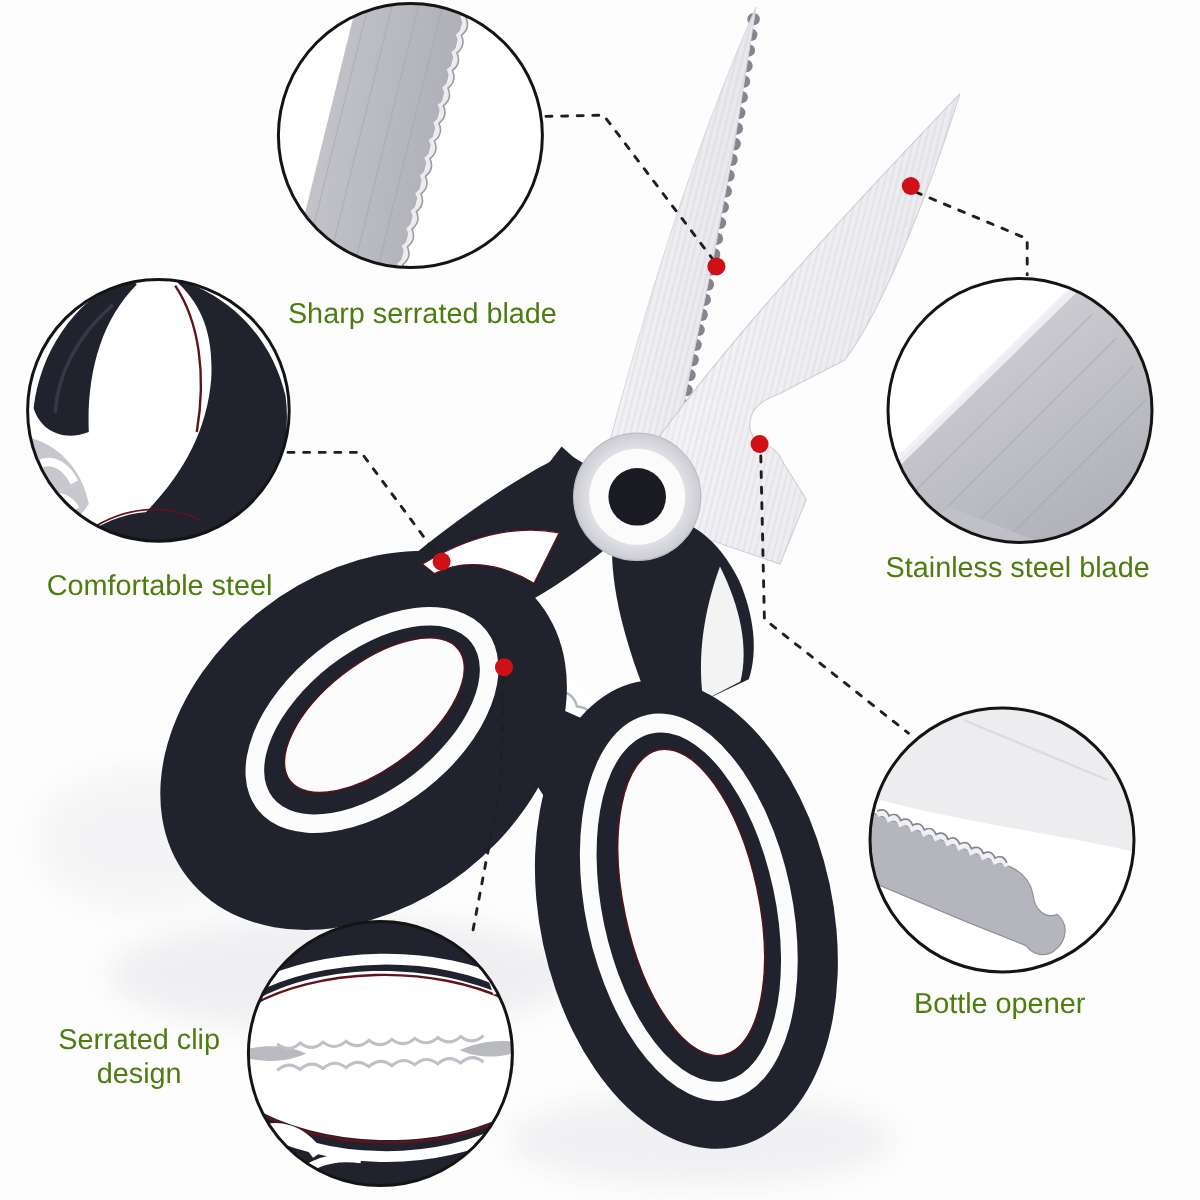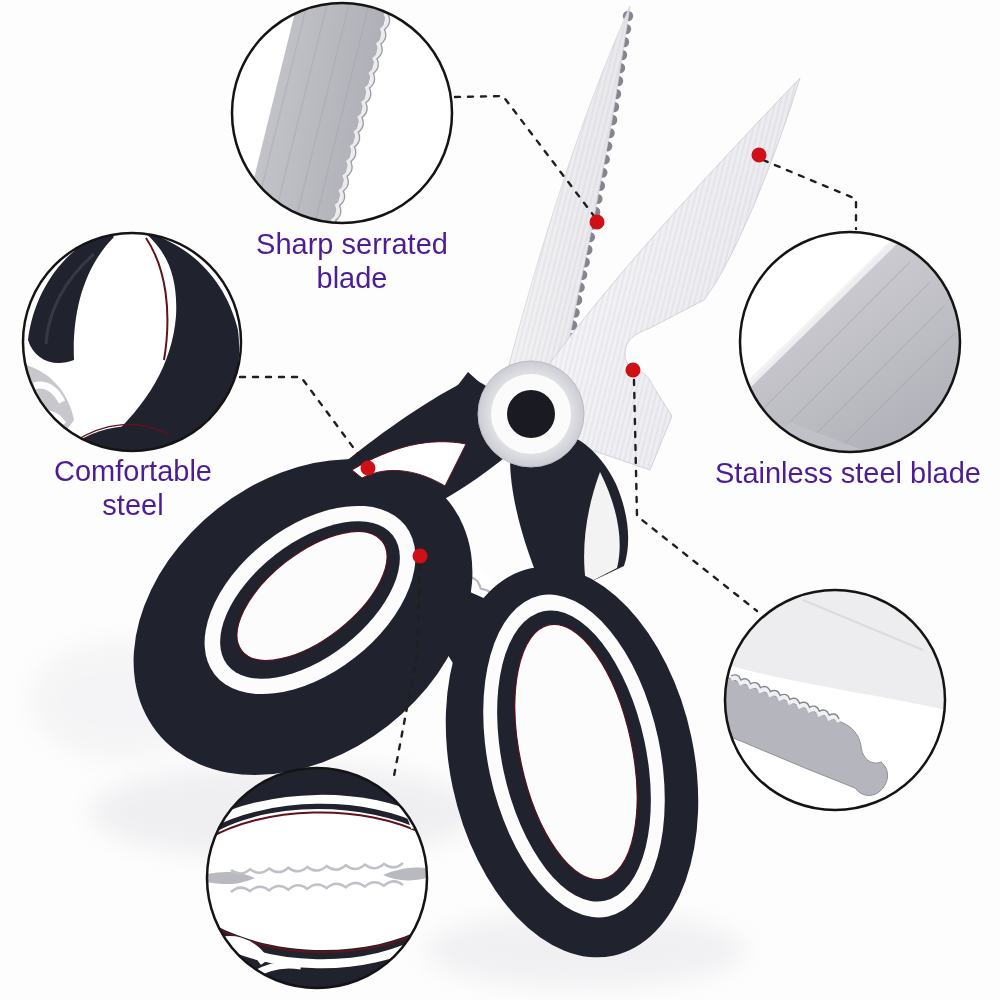--- a/index.html
+++ b/index.html
@@ -1,20 +1,20 @@
 <!DOCTYPE html>
 <html><head>
 <meta charset="utf-8">
 <style>
   html,body{margin:0;padding:0;background:#ffffff;}
   #stage{position:relative;width:1000px;height:1000px;background:#fdfdfd;overflow:hidden;
          font-family:"Liberation Sans", sans-serif;}
   svg{position:absolute;left:0;top:0;}
   .callout-label{position:absolute;transform:translate(-50%,-50%);text-align:center;
-      font-size:29px;line-height:1.16;color:#4c1d95;white-space:pre-line;}
+      font-size:24px;line-height:1.16;color:#4d7c0f;white-space:pre-line;}
   .ink{fill:#20222e;}
   .trim{fill:#fcfcfd;}
   .fringe{stroke:#63121a;fill:none;}
   .inset-ring{fill:none;stroke:#141414;stroke-width:2.5;}
   .leader{fill:none;stroke:#1f1f1f;stroke-width:2.4;stroke-dasharray:5 8;stroke-linecap:round;}
   .streak{stroke:#a3a3ab;stroke-width:1.3;fill:none;opacity:.42;}
 </style>
 </head>
 <body>
 
@@ -253,13 +253,15 @@
     <circle cx="759" cy="155" r="7.5" fill="#cf1016"></circle>
     <circle cx="368" cy="468" r="7.5" fill="#cf1016"></circle>
     <circle cx="420" cy="556" r="7.5" fill="#cf1016"></circle>
     <circle cx="633" cy="370" r="7.5" fill="#cf1016"></circle>
   </g>
 </svg>
 
   <div class="callout-label" style="left:352px;top:262px;width:240px">Sharp serrated blade</div>
   <div class="callout-label" style="left:133px;top:489px;width:200px">Comfortable steel</div>
   <div class="callout-label" style="left:848px;top:474px;width:310px">Stainless steel blade</div>
+  <div class="callout-label" style="left:116px;top:881px;width:195px">Serrated clip design</div>
+  <div class="callout-label" style="left:833px;top:837px;width:240px">Bottle opener</div>
 </div>
 
 </body></html>

